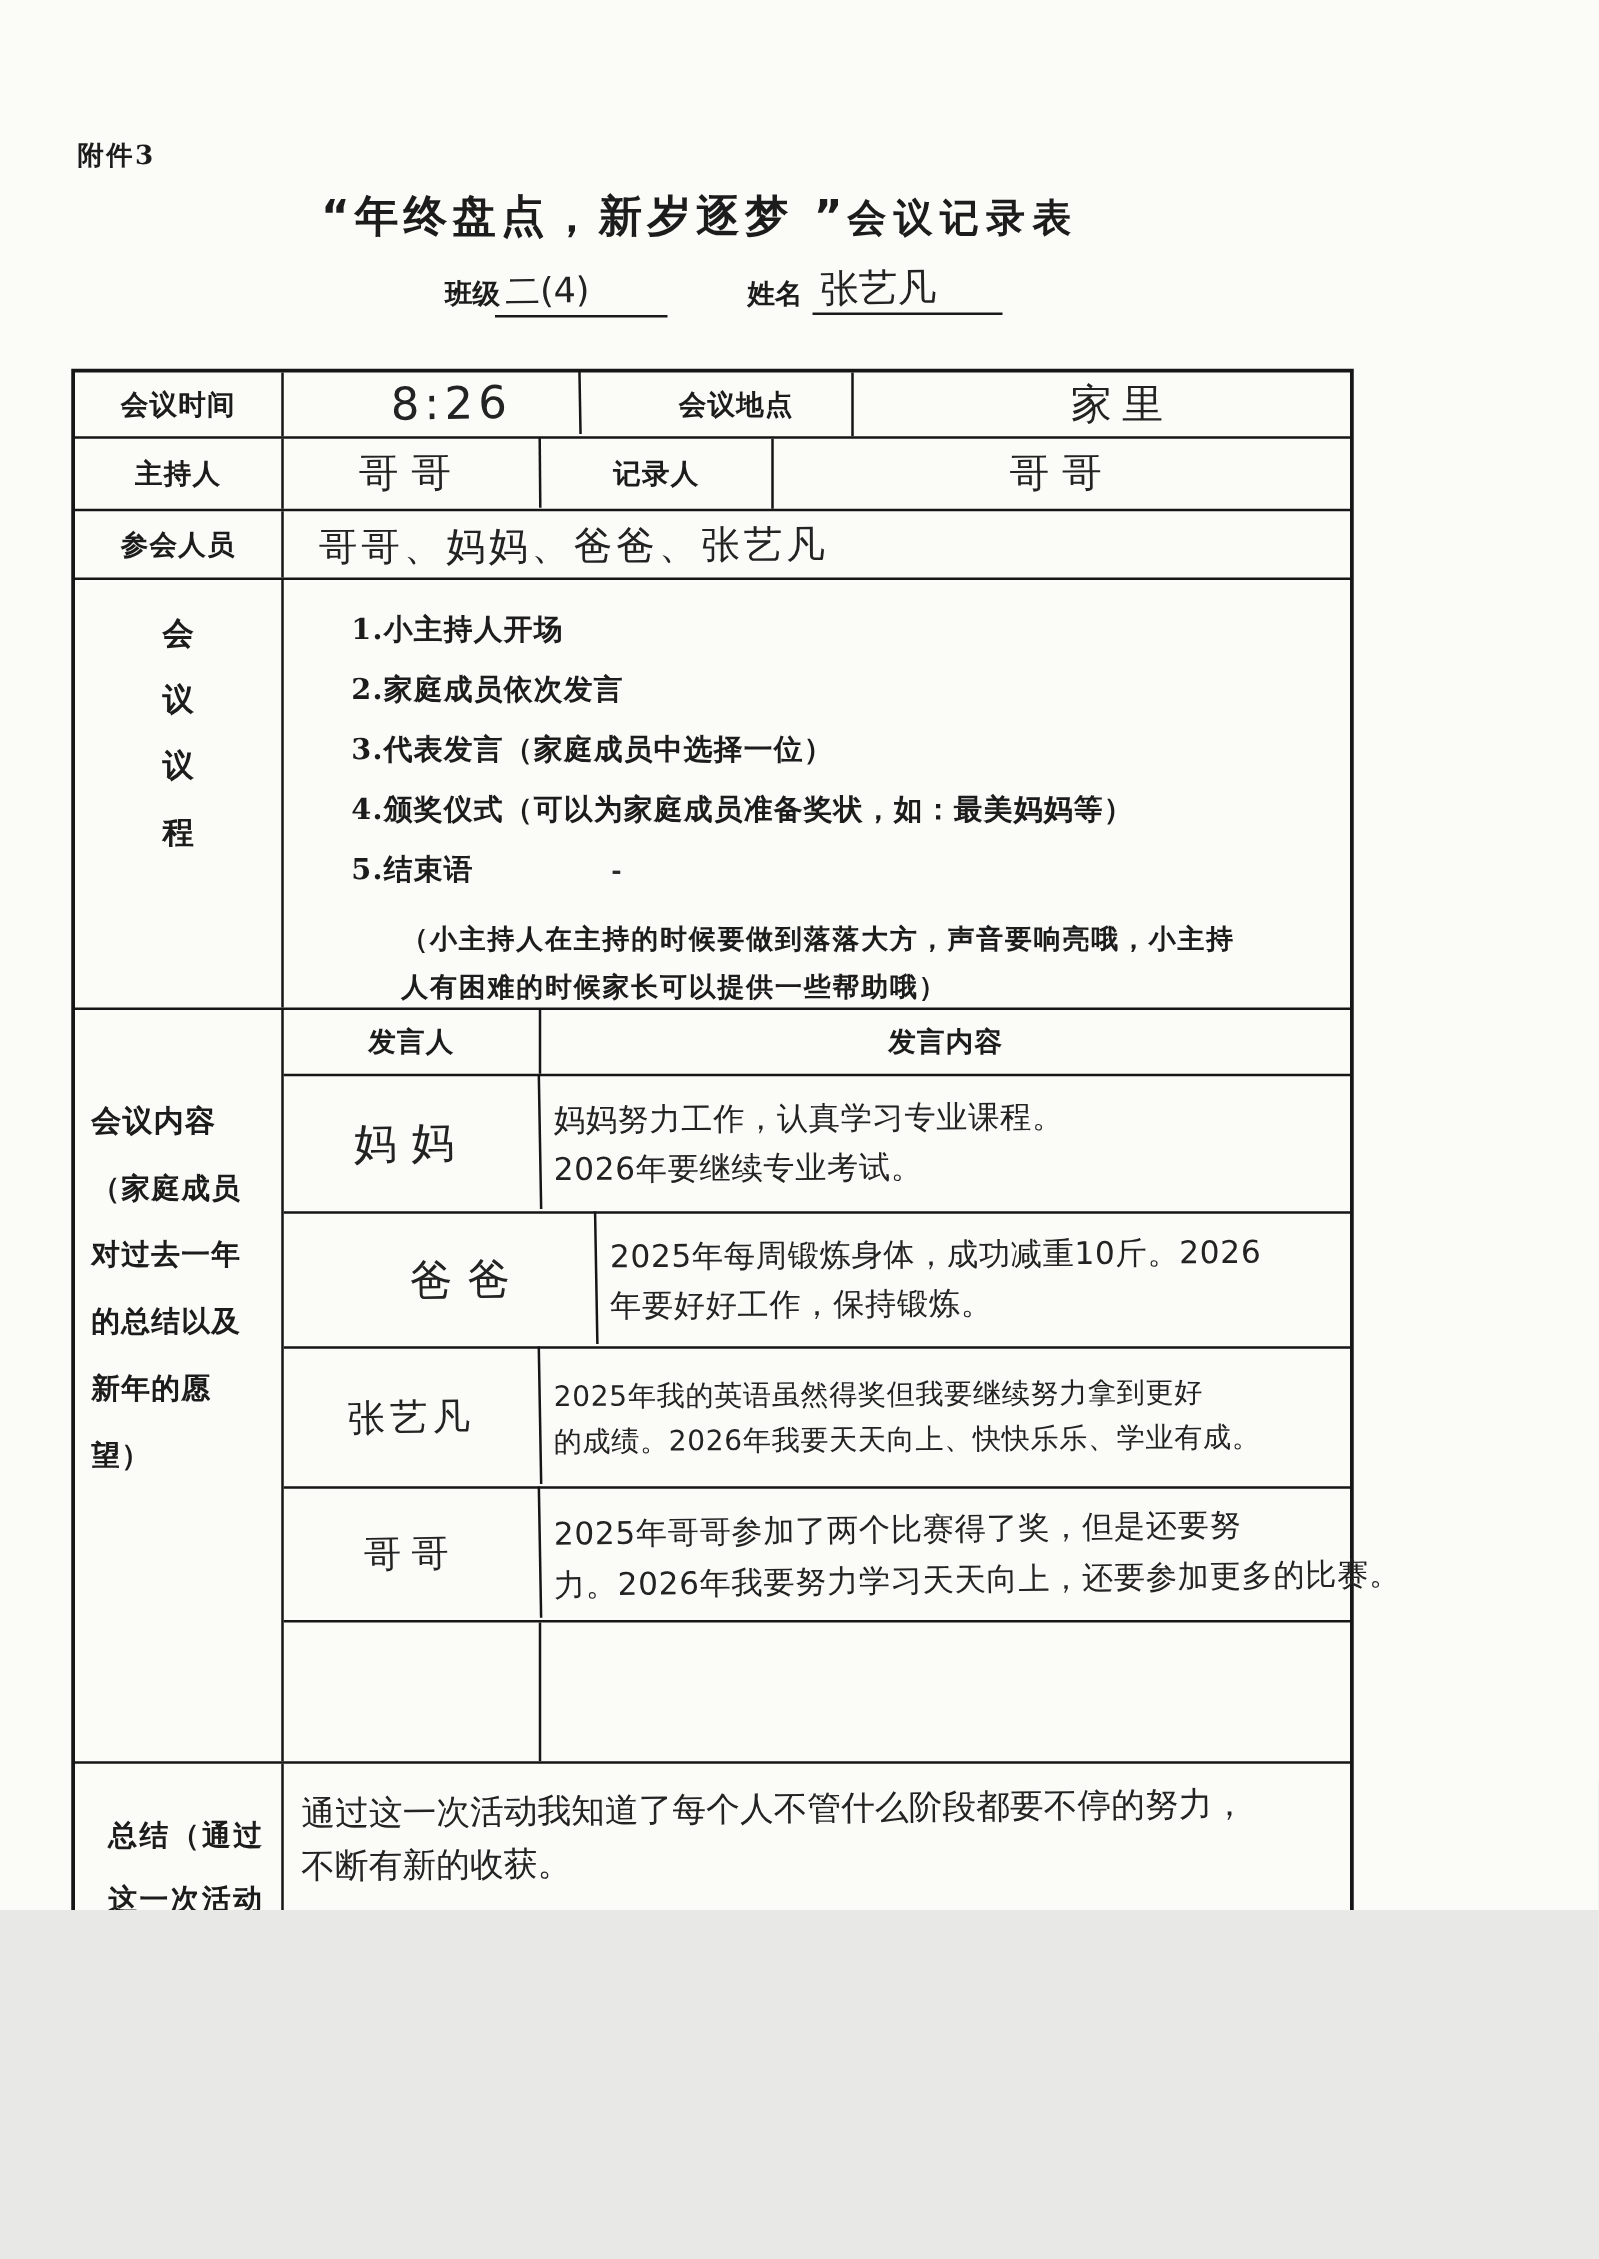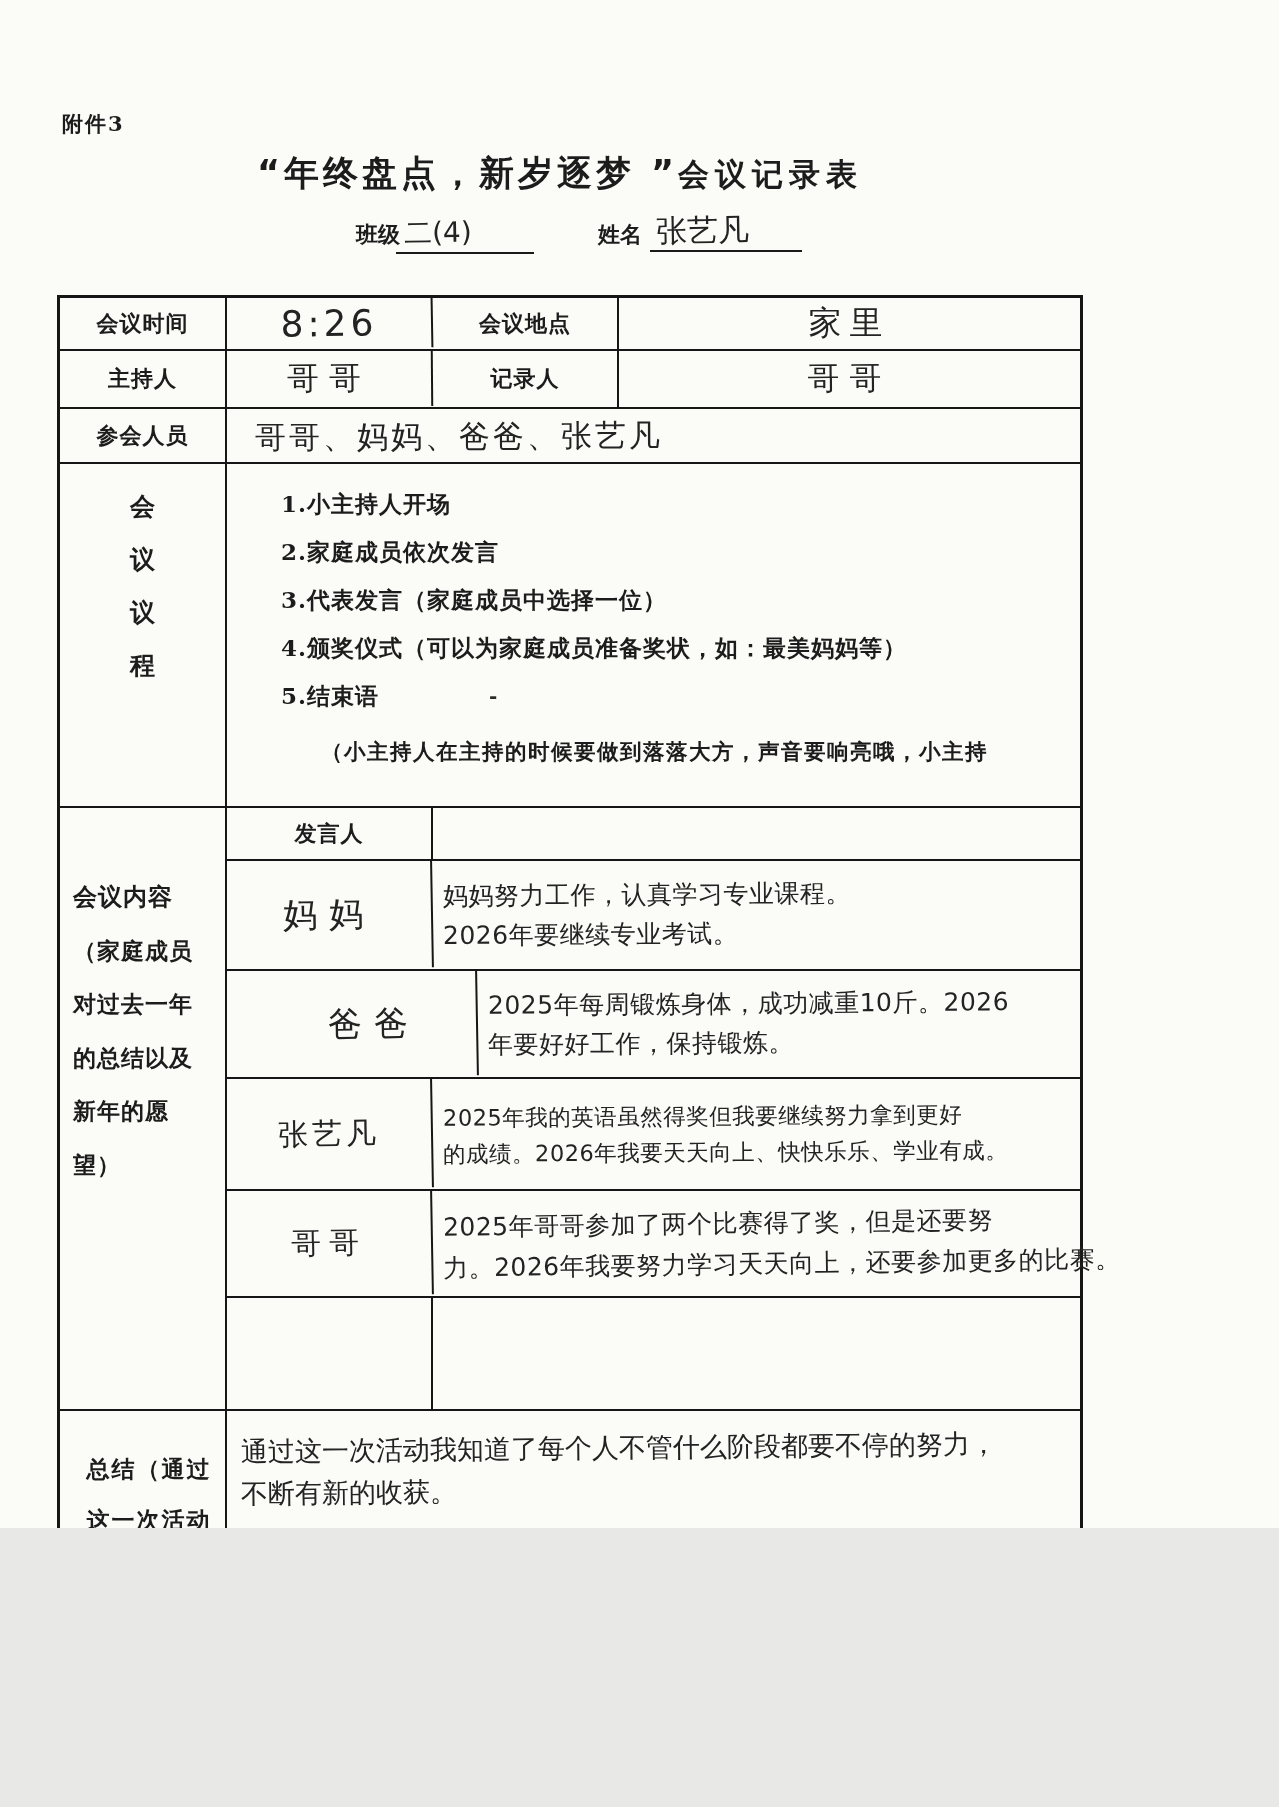--- a/index.html
+++ b/index.html
@@ -86,21 +86,21 @@
     <span class="sh-label sh-class-label printed">班级</span>
     <span class="sh-value sh-class-value hw">二(4)</span>
     <span class="underline ul-class"></span>
     <span class="sh-label sh-name-label printed">姓名</span>
     <span class="sh-value sh-name-value hw">张艺凡</span>
     <span class="underline ul-name"></span>
   </div>
 
   <div class="tbl">
 
-    <div class="trow" style="height:53px;">
+    <div class="trow" style="height:53px;gap:32px;">
       <div class="tc br w-label lab printed">会议时间</div>
       <div class="tc br w-v1 hw hw-time">8:26</div>
       <div class="tc br w-l2 lab printed">会议地点</div>
       <div class="tc grow hw hw-place">家里</div>
     </div>
 
     <div class="trow" style="height:58px;">
       <div class="tc br w-label lab printed">主持人</div>
       <div class="tc br w-v1 hw hw-person">哥哥</div>
       <div class="tc br w-l2 lab printed">记录人</div>
@@ -123,36 +123,38 @@
         <div class="agenda-item printed">1.小主持人开场</div>
         <div class="agenda-item printed">2.家庭成员依次发言</div>
         <div class="agenda-item printed">3.代表发言（家庭成员中选择一位）</div>
         <div class="agenda-item printed">4.颁奖仪式（可以为家庭成员准备奖状，如：最美妈妈等）</div>
         <div class="agenda-item printed">
           <span>5.结束语</span>
           <span class="stray">-</span>
         </div>
         <div class="agenda-note">
           <div>（小主持人在主持的时候要做到落落大方，声音要响亮哦，小主持</div>
+          <div>人有困难的时候家长可以提供一些帮助哦）</div>
         </div>
       </div>
     </div>
 
     <div class="trow" style="height:603px;">
       <div class="tc br w-label content-label printed">
         <div class="first">会议内容</div>
         <div>（家庭成员</div>
         <div>对过去一年</div>
         <div>的总结以及</div>
         <div>新年的愿</div>
         <div>望）</div>
       </div>
       <div class="b-rows">
         <div class="srow" style="height:53px;">
           <div class="tc br w-v1 lab printed">发言人</div>
+          <div class="tc grow lab printed">发言内容</div>
         </div>
         <div class="srow" style="height:110px;">
           <div class="tc br w-v1 hw speaker-name">妈妈</div>
           <div class="tc grow hw speech">
             <div>妈妈努力工作，认真学习专业课程。</div>
             <div>2026年要继续专业考试。</div>
           </div>
         </div>
         <div class="srow" style="height:108px;padding-left:45px;">
           <div class="tc br w-v1 hw speaker-name">爸爸</div>

